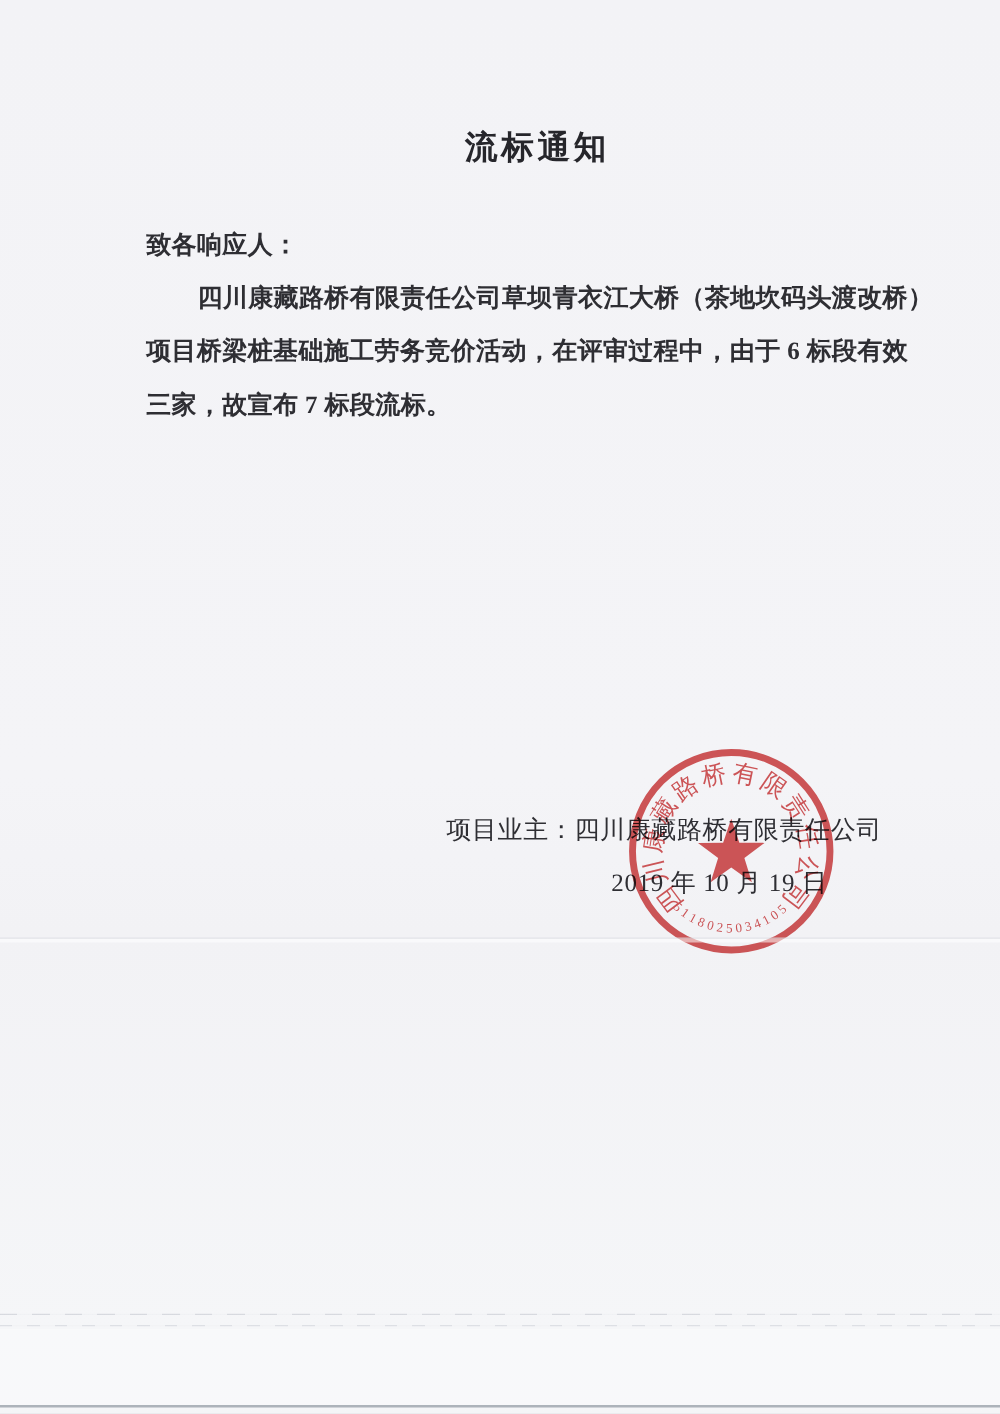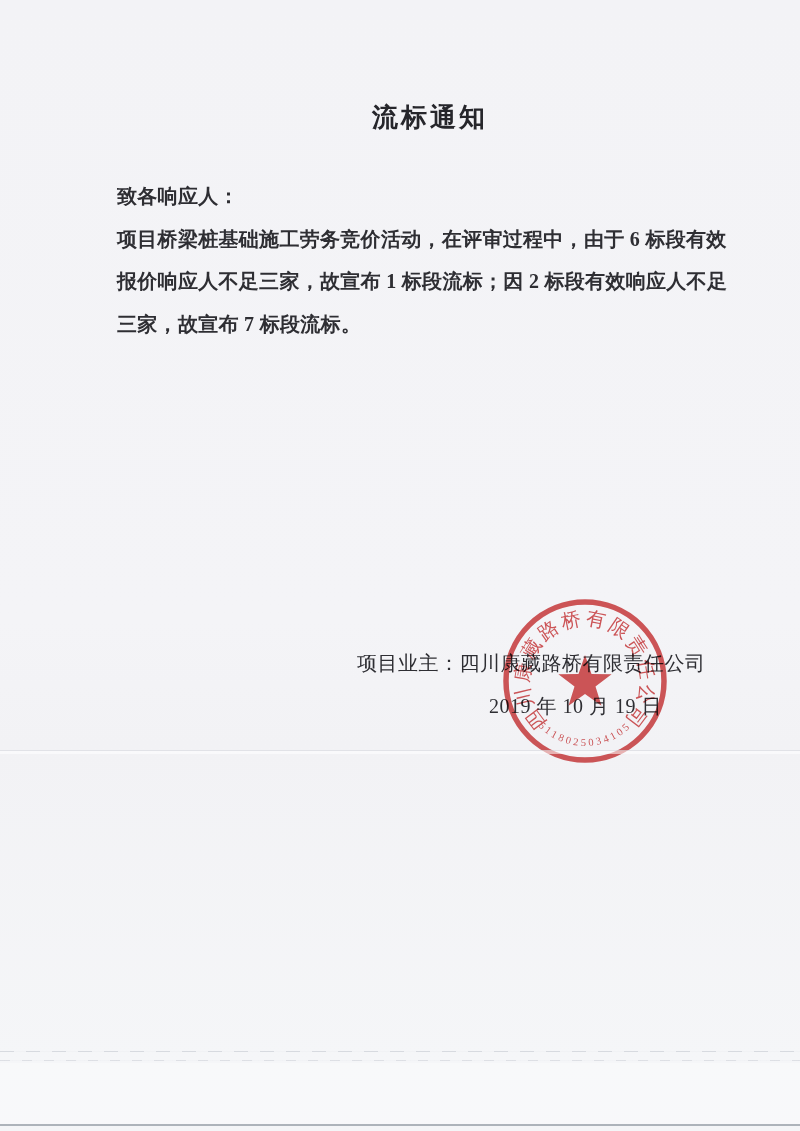--- a/index.html
+++ b/index.html
@@ -102,22 +102,22 @@
 </style>
 </head>
 <body>
 
 <div class="page">
 
   <div class="doc-title">流标通知</div>
 
   <div class="body-text" id="body-text">
       <div class="body-line">致各响应人：</div>
+      <div class="body-line indent">四川康藏路桥有限责任公司草坝青衣江大桥（茶地坎码头渡改桥）</div>
       <div class="body-line">项目桥梁桩基础施工劳务竞价活动，在评审过程中，由于 6 标段有效</div>
-      <div class="body-line">报价响应人不足三家，故宣布 1 标段流标；因 2 标段有效响应人不足</div>
       <div class="body-line">三家，故宣布 7 标段流标。</div>
     </div>
 
   <div class="signature-owner">项目业主：四川康藏路桥有限责任公司</div>
 
   <div class="signature-date">2019 年 10 月 19 日</div>
 
   <div class="stamp">
     <svg viewBox="0 0 168 168" xmlns="http://www.w3.org/2000/svg">
       <defs>

